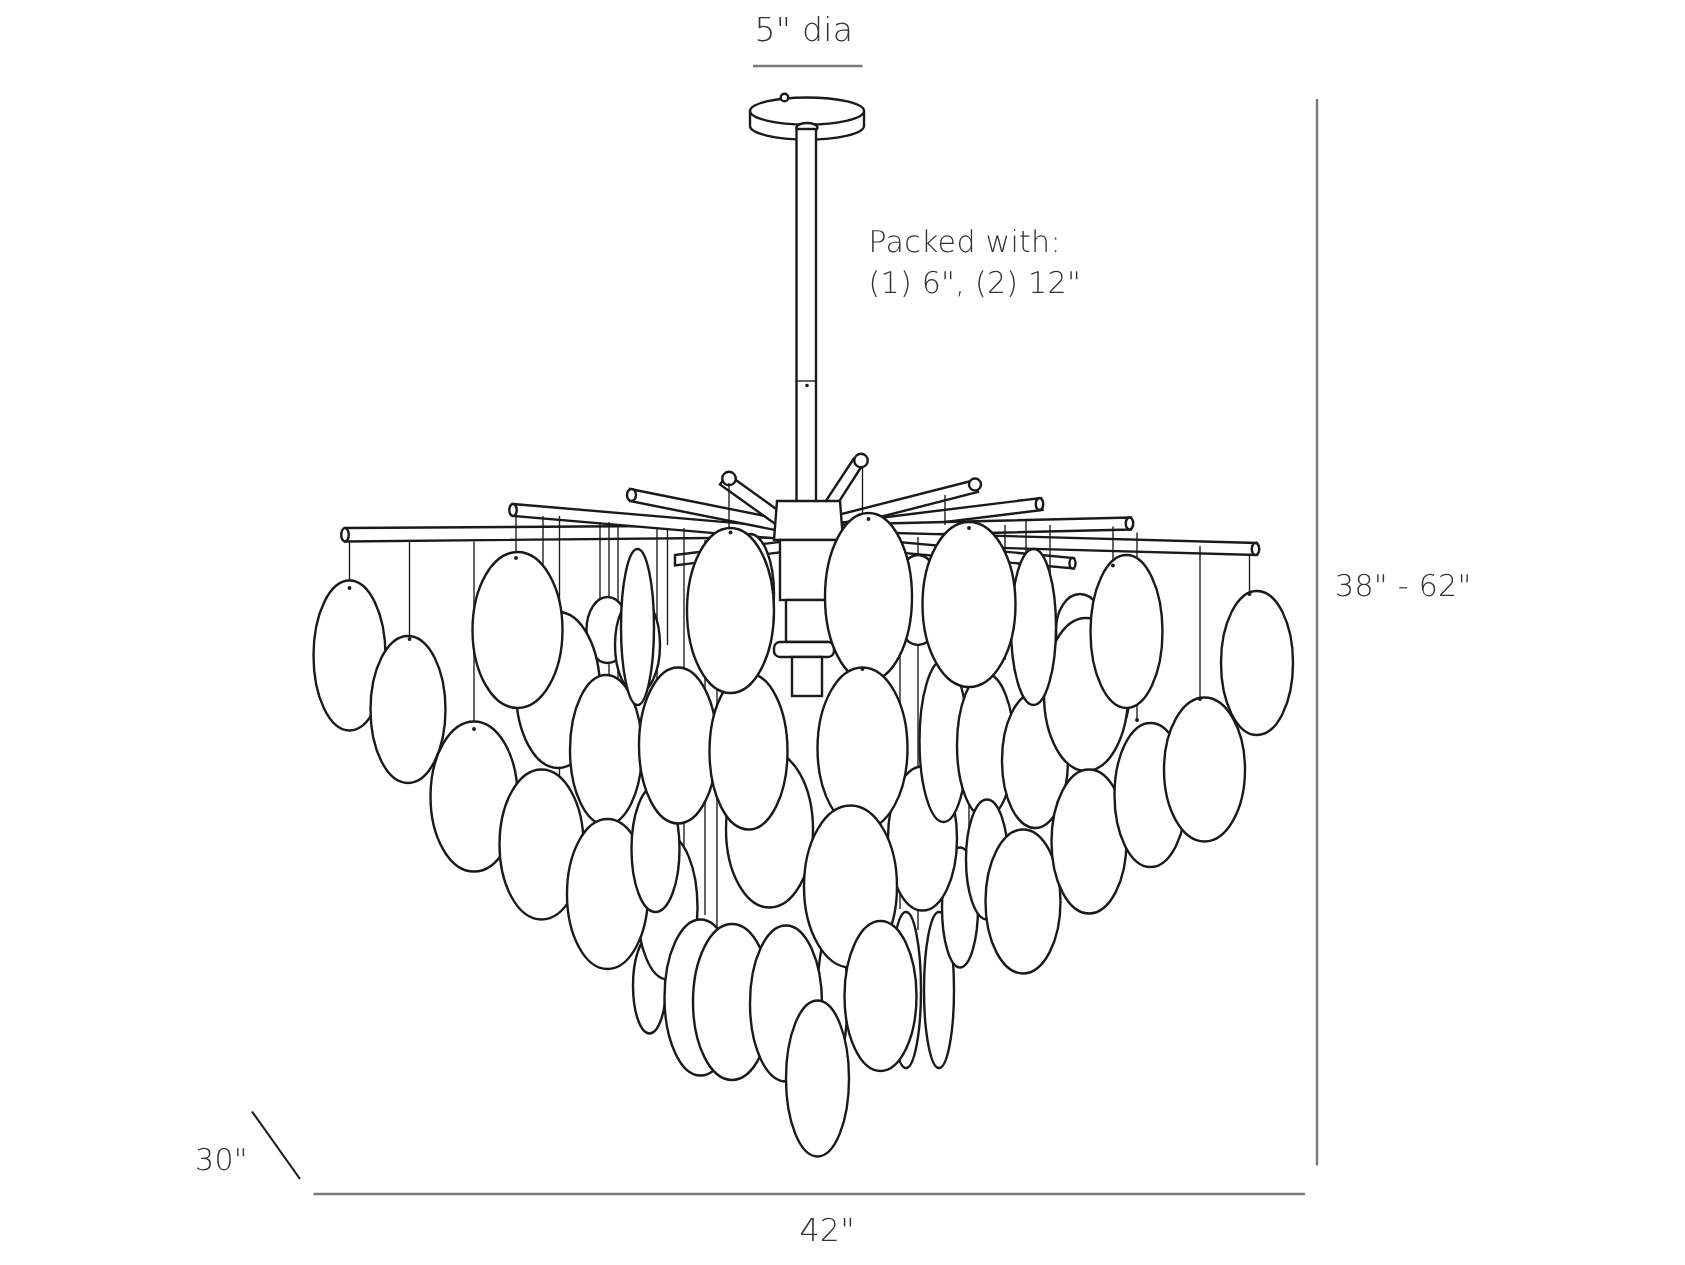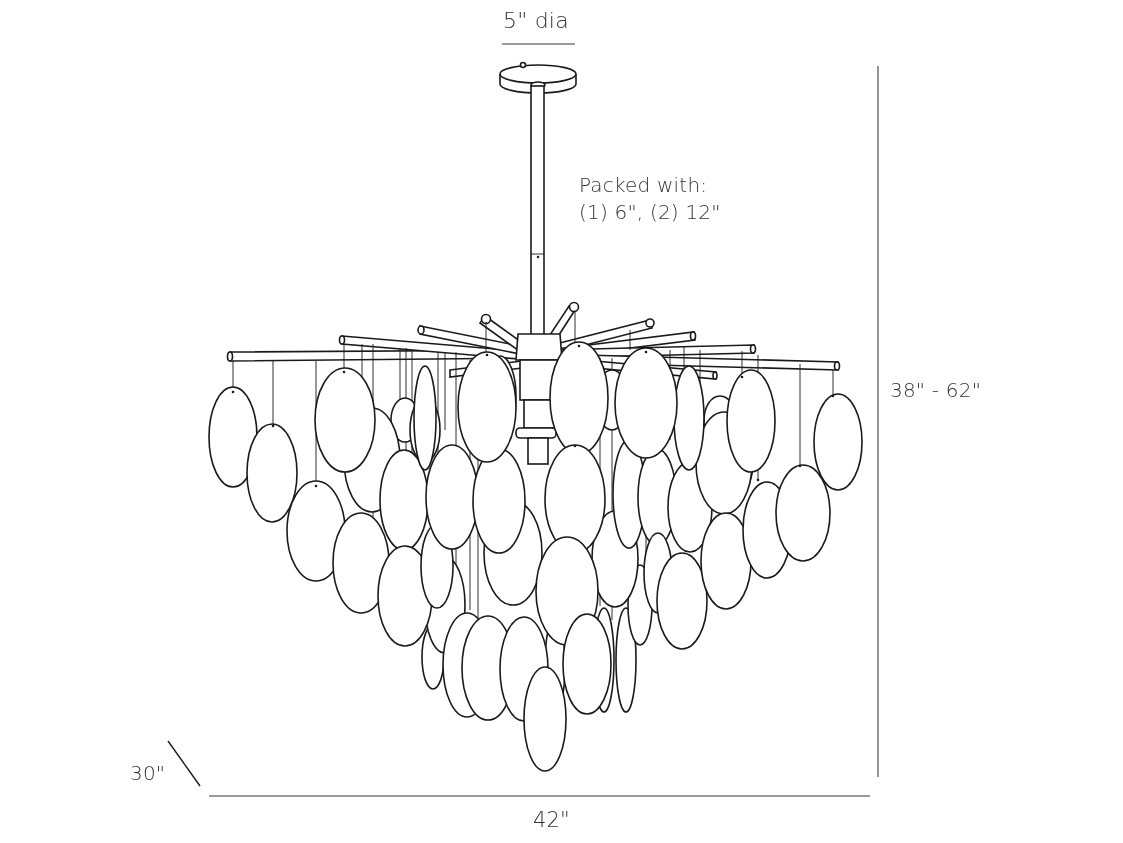--- a/index.html
+++ b/index.html
@@ -1,20 +1,20 @@
 <!DOCTYPE html>
 <html><head>
   <meta charset="utf-8">
   <style>
     html, body { margin: 0; padding: 0; background: #ffffff; }
     body { width: 1123px; height: 843px; position: relative; overflow: hidden; font-family: "DejaVu Sans", sans-serif; }
     #stage { position: absolute; left: 0; top: 0; width: 1123px; height: 843px; }
     .label { position: absolute; color: #333333; font-family: "DejaVu Sans", sans-serif; font-weight: 300; letter-spacing: 0.2px; white-space: nowrap; }
     .lbl-dia { left: 503px; top: 8px; font-size: 22px; }
-    .lbl-packed { left: 579px; top: 172px; font-size: 20px; line-height: 27px; white-space: normal; }
+    .lbl-packed { left: 579px; top: 148px; font-size: 20px; line-height: 27px; white-space: normal; }
     .lbl-height { left: 890px; top: 378px; font-size: 20px; }
     .lbl-depth { left: 130px; top: 761px; font-size: 20px; }
     .lbl-width { left: 533px; top: 808px; font-size: 21px; }
   </style>
 </head>
 <body>
 
 <div id="stage">
   <svg width="1123" height="843" viewBox="0 0 1123 843" xmlns="http://www.w3.org/2000/svg">
     <defs>

